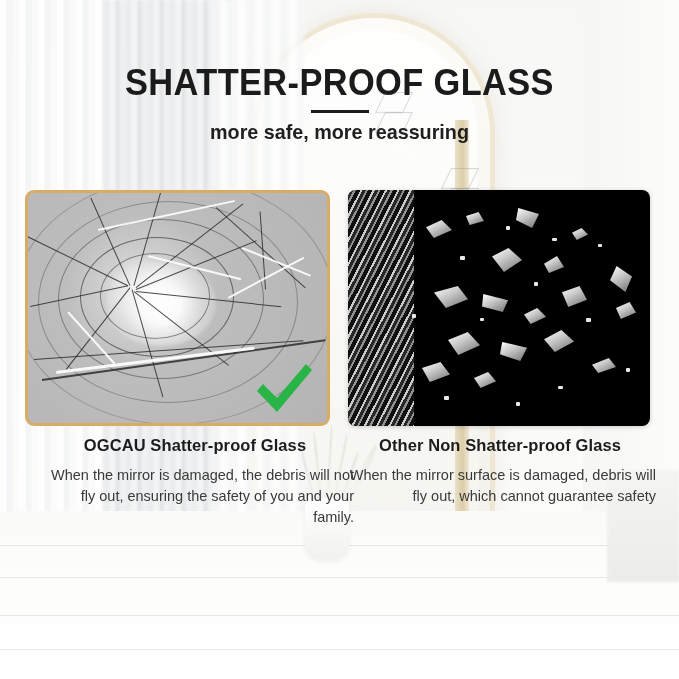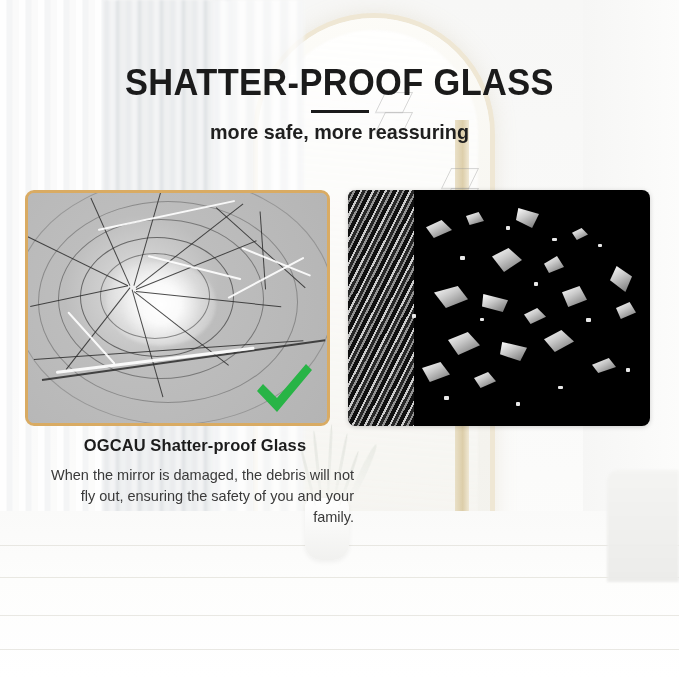--- a/index.html
+++ b/index.html
@@ -413,14 +413,18 @@
     <div class="shard-sm" style="left:278px; top:178px; width:4px; height:4px;"></div>
     <div class="shard-sm" style="left:210px; top:196px; width:5px; height:3px;"></div>
     <div class="shard-sm" style="left:64px;  top:124px; width:4px; height:4px;"></div>
   </div>
 
   <div class="caption-block caption-left">
     <div class="caption-head">OGCAU Shatter-proof Glass</div>
     <div class="caption-body">When the mirror is damaged, the debris will not fly out, ensuring the safety of you and your family.</div>
   </div>
 
+  <div class="caption-block caption-right">
+    <div class="caption-head">Other Non Shatter-proof Glass</div>
+    <div class="caption-body">When the mirror surface is damaged, debris will fly out, which cannot guarantee safety</div>
+  </div>
 
 </div>
 
 </body></html>

